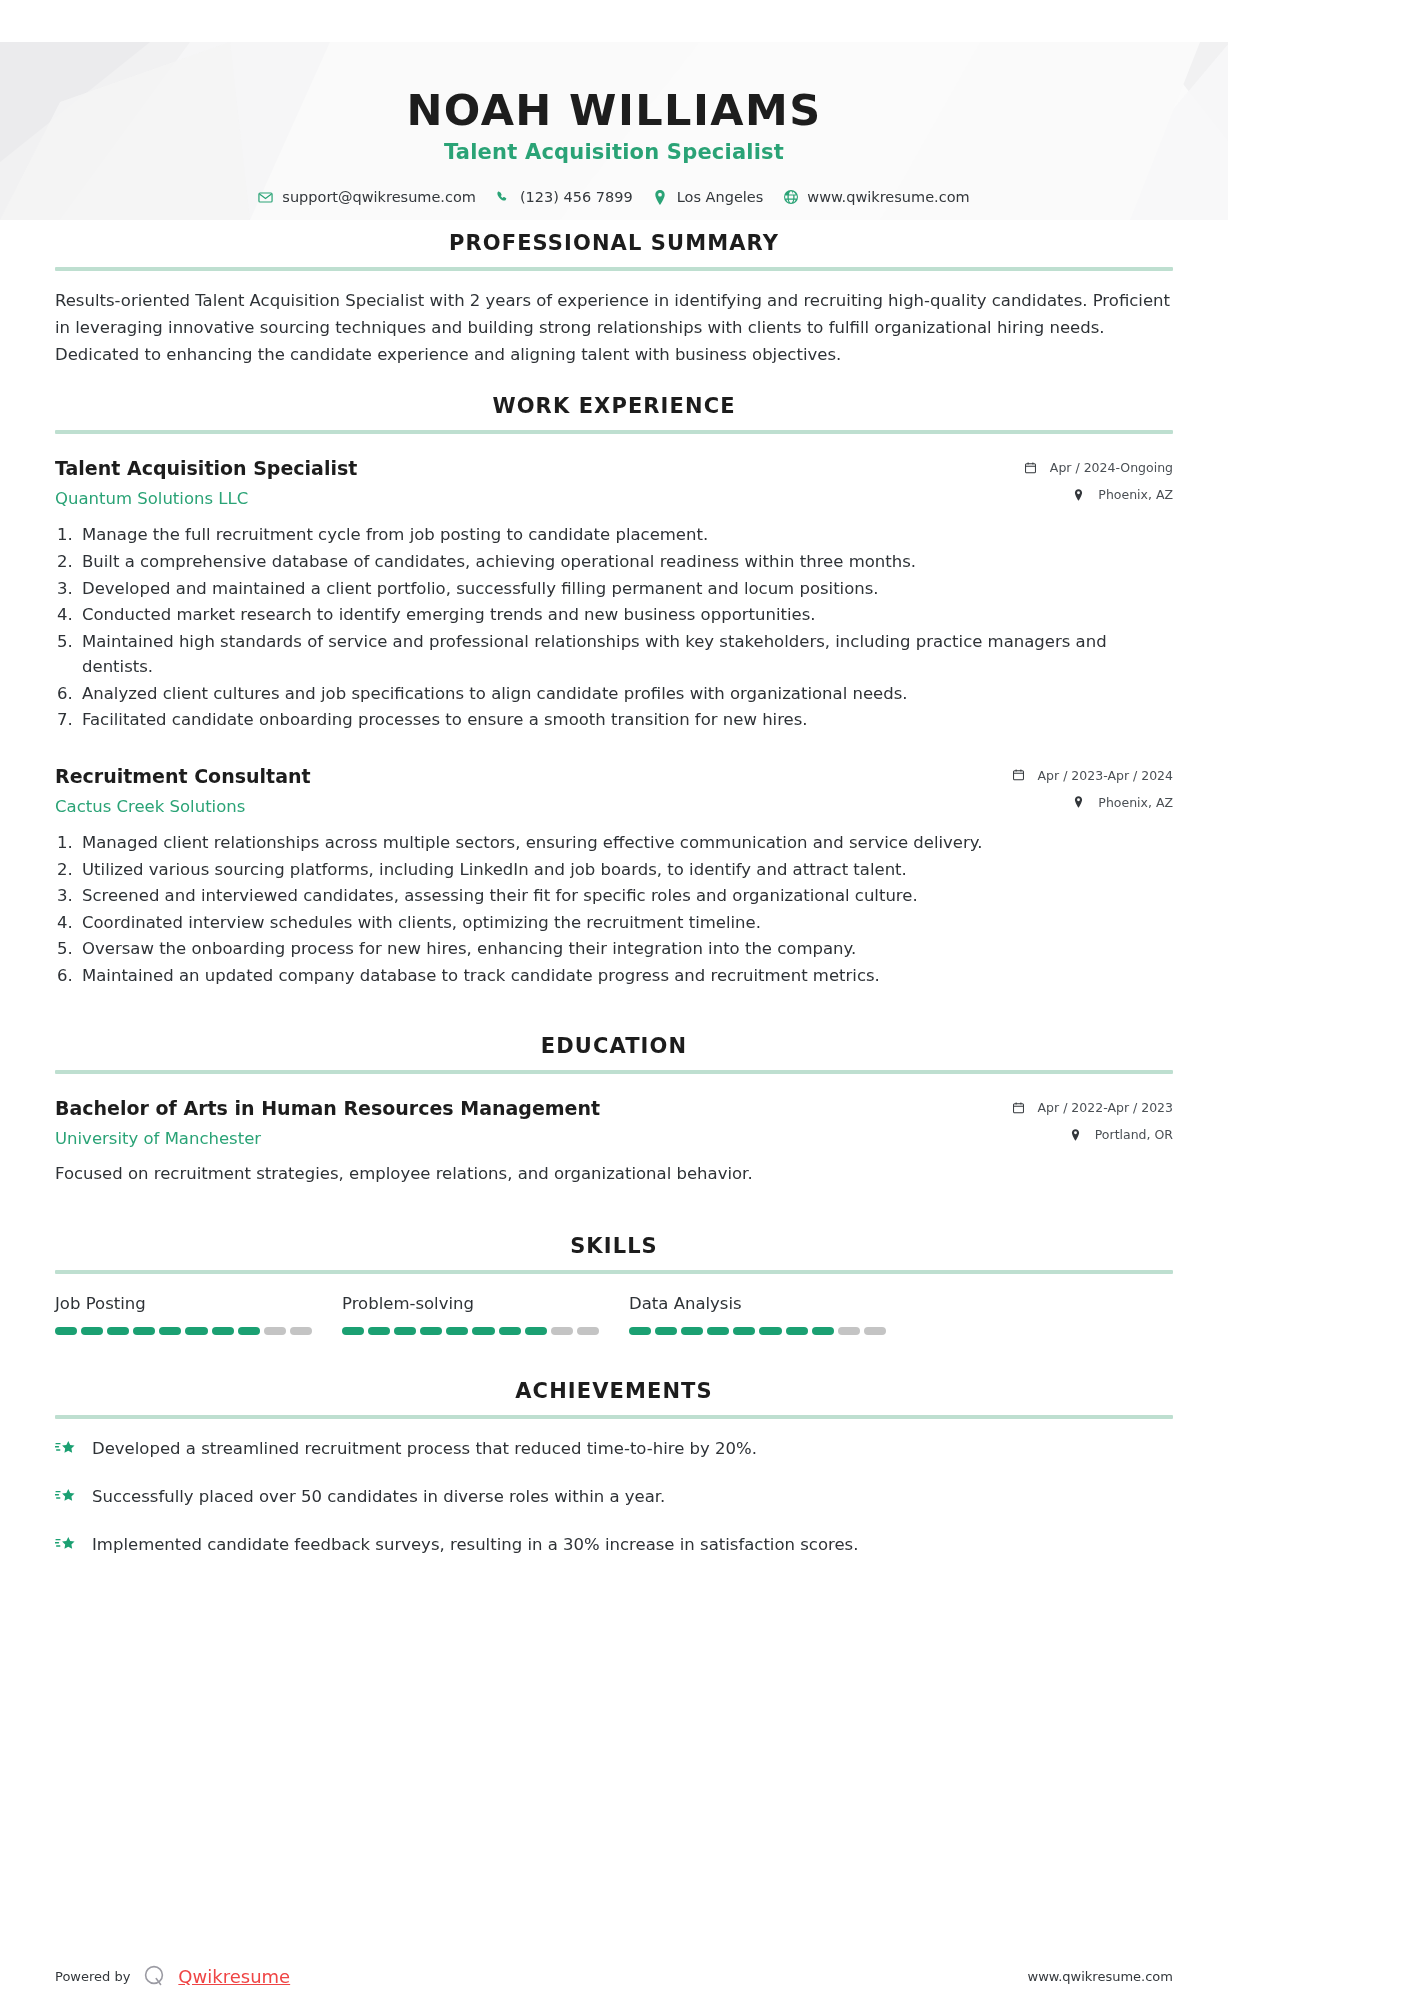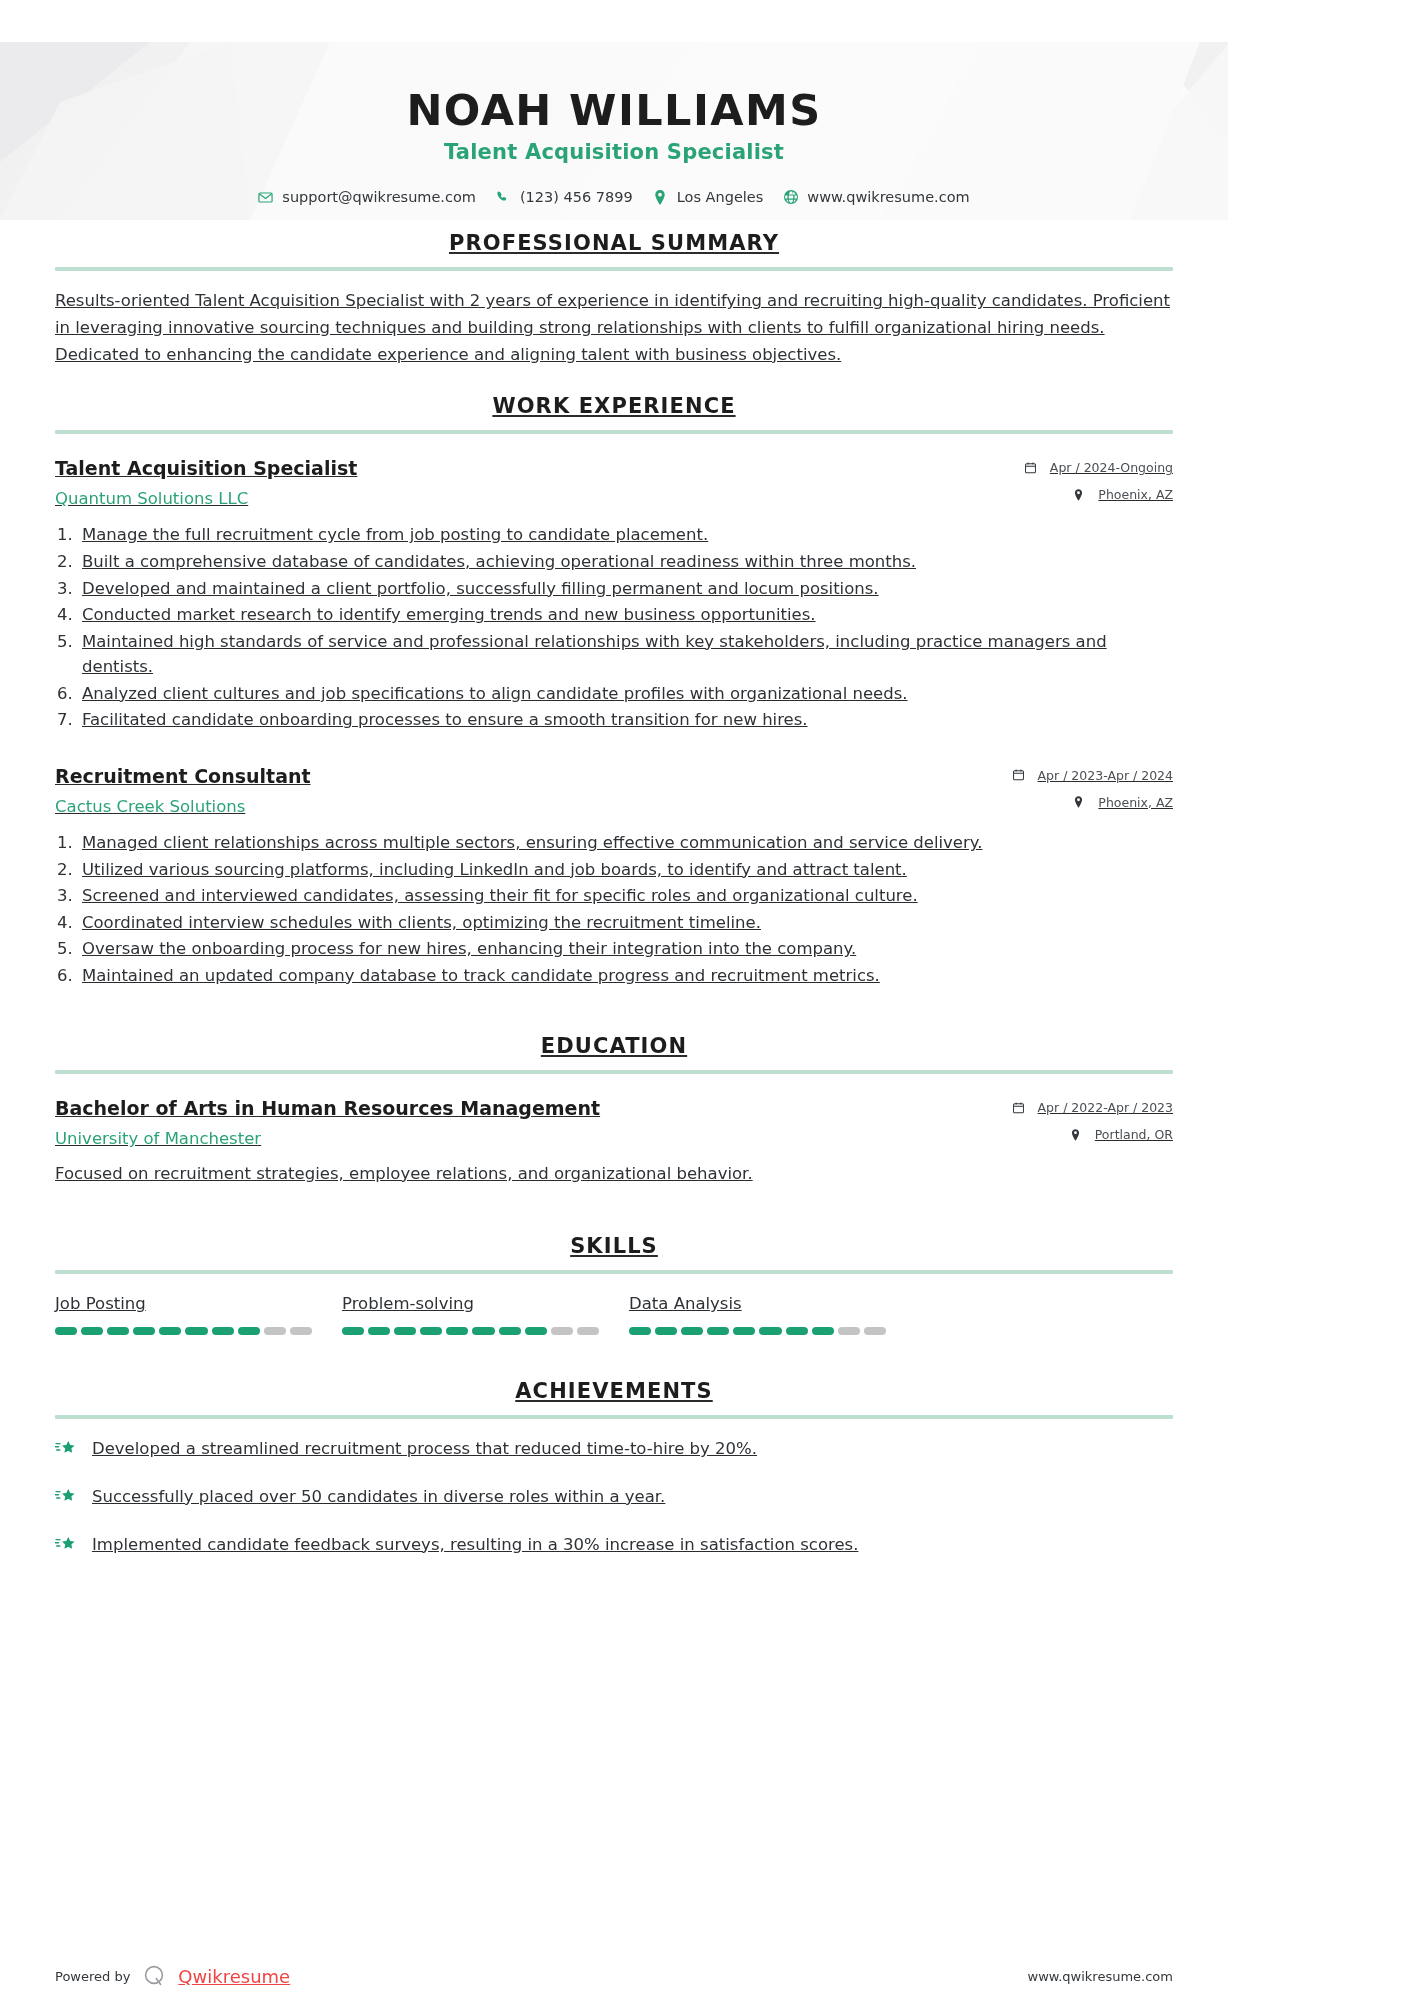--- a/index.html
+++ b/index.html
@@ -53,21 +53,21 @@
     font-size:14.5px;
     color:#33373b;
     flex-wrap:wrap;
   }
   .contact-item { display:flex; align-items:center; gap:9px; }
   .contact-item + .contact-item { margin-left:9px; }
   .ci-ico { width:15px; height:15px; display:inline-flex; align-items:center; justify-content:center; color:#2aa376; }
   .ci-ico svg { display:block; }
 
   
-  .section { margin-top:26px;text-decoration:underline; }
+  .section { margin-top:26px; }
   .sec-title {
     text-align:center;
     font-size:21px;
     font-weight:bold;
     letter-spacing:1.1px;
     color:#1d1d1d;
     text-transform:uppercase;
   }
   .sec-rule {
     height:4px;

